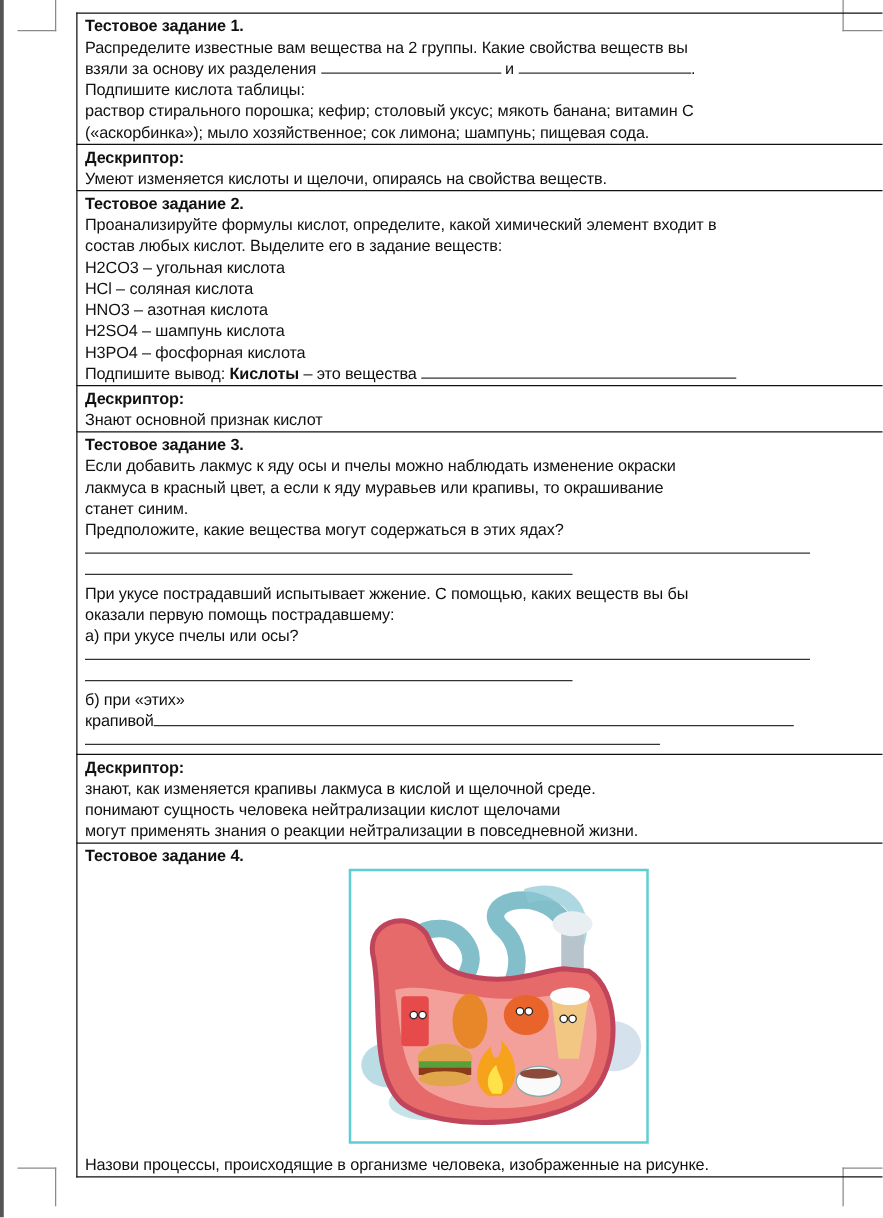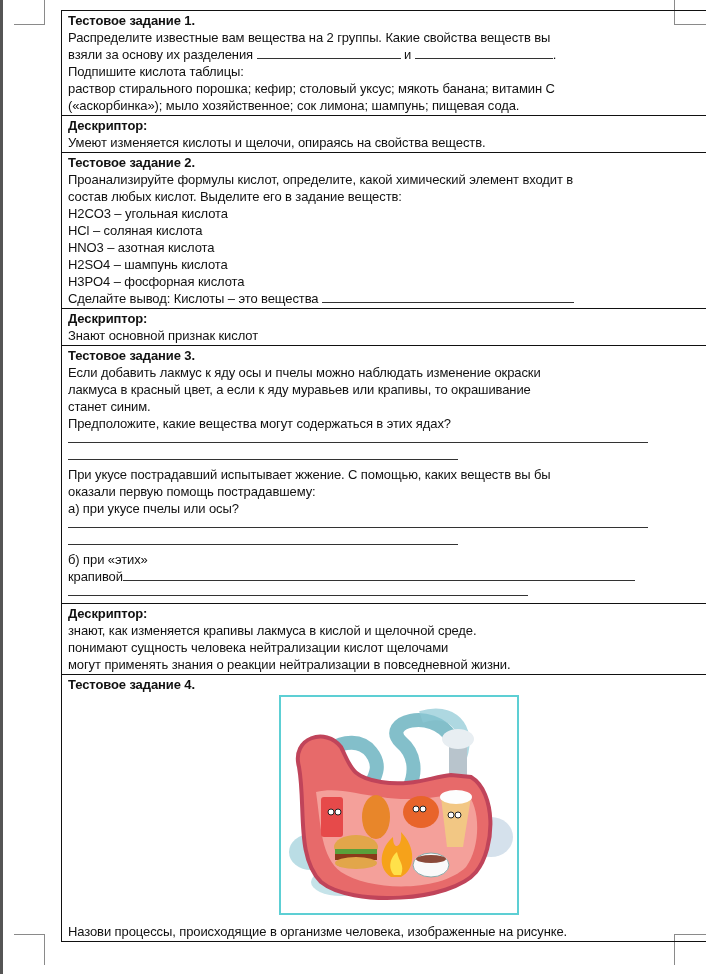--- a/index.html
+++ b/index.html
@@ -19,21 +19,21 @@
     border-collapse:collapse; table-layout:fixed;
   }
   table.doc td {
     border:1px solid #111; padding:1px 6px 1px 6px; vertical-align:top;
     font-size:13px; line-height:17px; letter-spacing:-0.1px;
   }
   .h { font-weight:bold; font-size:13px; }
   .line { display:block; white-space:nowrap; }
   .blank { display:inline-block; border-bottom:1px solid #333; height:12px; vertical-align:baseline; }
   .fullblank { display:block; border-bottom:1px solid #333; height:10px; margin-bottom:6px; }
-  .b { font-weight:normal; }
+  .b { font-weight:bold; }
   .img-wrap { text-align:center; padding:2px 0 4px 0; }
   .stomach-img {
     display:inline-block; width:236px; height:216px; border:2px solid #5dcfd4; background:#fff; position:relative;
   }
   .stomach-img svg { width:100%; height:100%; display:block; }
 </style>
 </head>
 <body>
 
 <div class="edge-left"></div>
@@ -71,21 +71,21 @@
   <tr>
     <td style="height:150px">
       <span class="line h">Тестовое задание 2.</span>
       <span class="line">Проанализируйте формулы кислот, определите, какой химический элемент входит в</span>
       <span class="line">состав любых кислот. Выделите его в задание веществ:</span>
       <span class="line">H2CO3 – угольная кислота</span>
       <span class="line">HCl – соляная кислота</span>
       <span class="line">HNO3 – азотная кислота</span>
       <span class="line">H2SO4 – шампунь кислота</span>
       <span class="line">H3PO4 – фосфорная кислота</span>
-      <span class="line"><span>Сделайте вывод: </span><span class="b">Кислоты</span><span> – это вещества</span> <span class="blank" style="width:252px"></span></span>
+      <span class="line"><span>Подпишите вывод: </span><span class="b">Кислоты</span><span> – это вещества</span> <span class="blank" style="width:252px"></span></span>
     </td>
   </tr>
 
   <tr>
     <td>
       <span class="line h">Дескриптор:</span>
       <span class="line">Знают основной признак кислот</span>
     </td>
   </tr>
 

